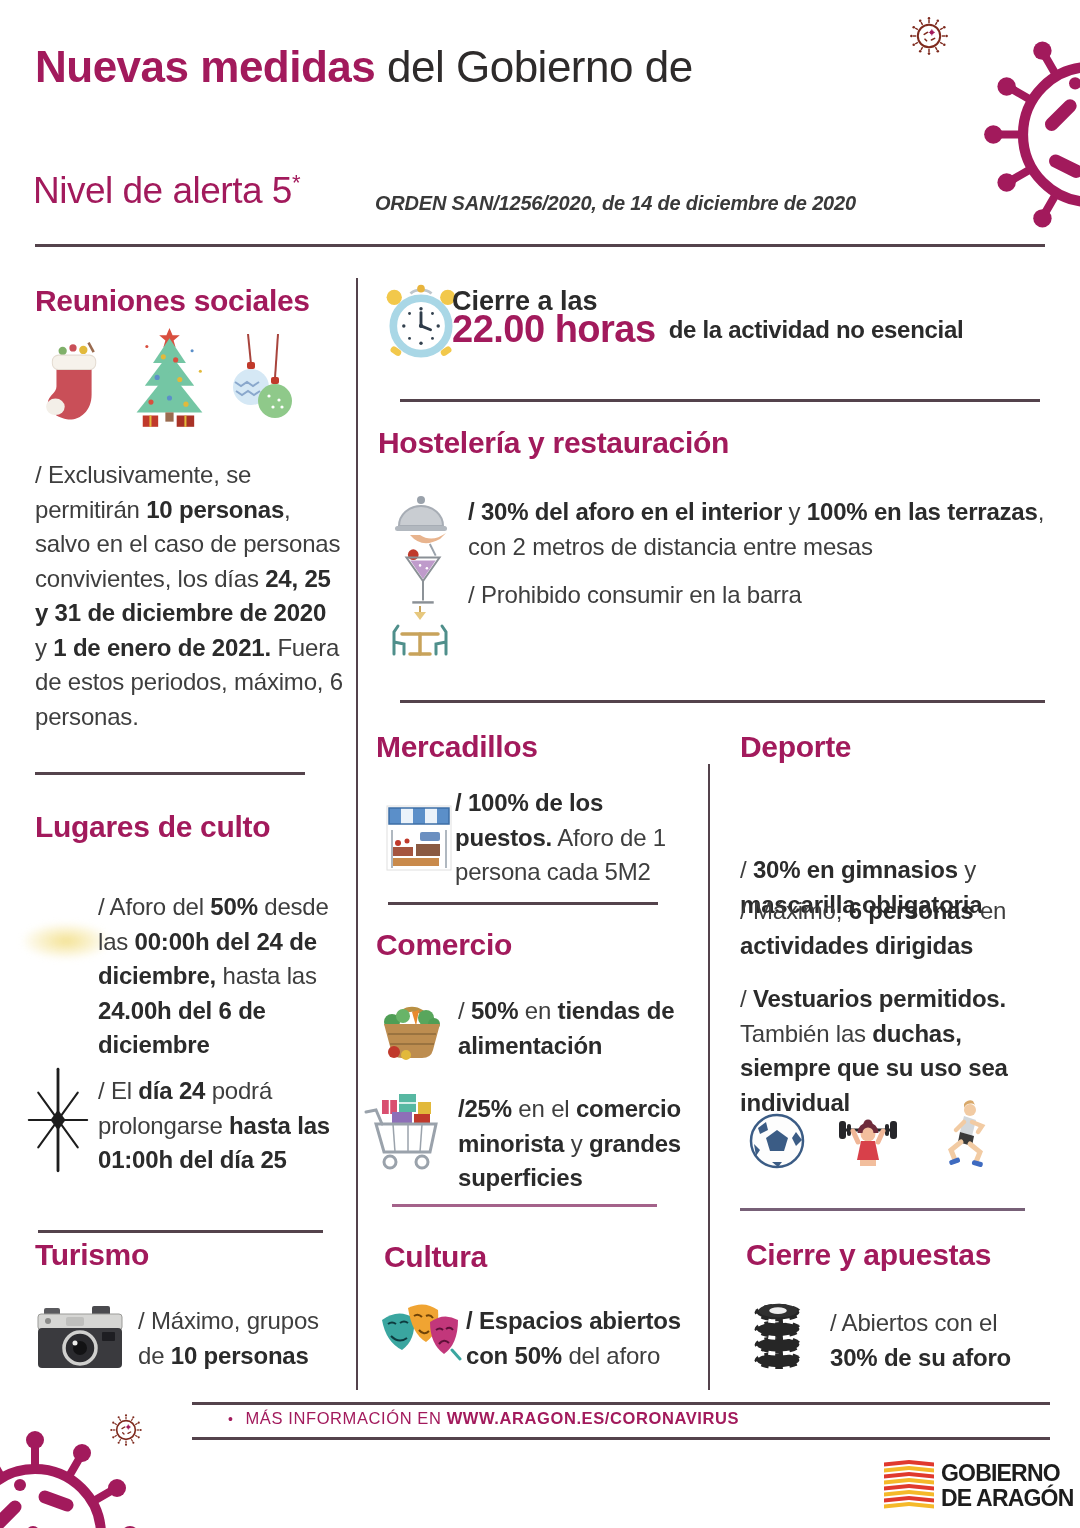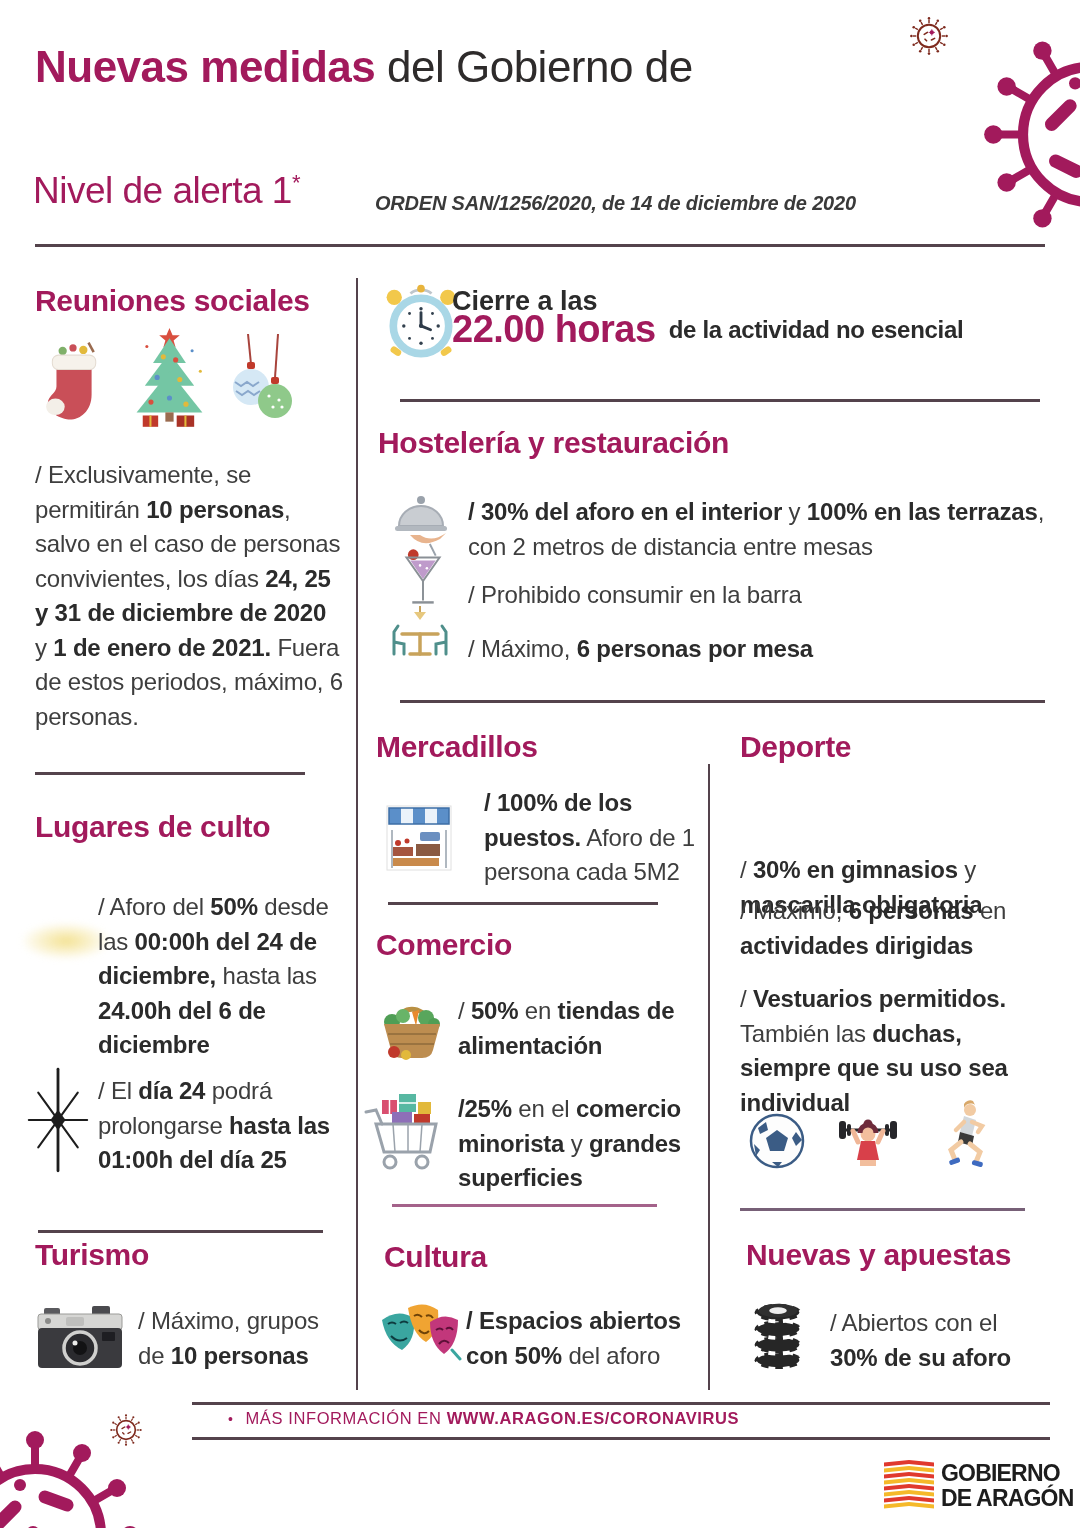--- a/index.html
+++ b/index.html
@@ -135,21 +135,21 @@
           <line x1="33.5" y1="21.5" x2="33.5" y2="29.5"></line>
             <line x1="29.5" y1="25.5" x2="37.5" y2="25.5"></line>
         </g>
       </symbol>
     </defs>
   </svg>
 
   <div class="title">
     <div><span class="acc">Nuevas medidas</span><span> del Gobierno de</span></div>
   </div>
-  <div class="alert"><span>Nivel de alerta 1</span><sup>*</sup></div>
+  <div class="alert"><span>Nivel de alerta 5</span><sup>*</sup></div>
   <div class="order">ORDEN SAN/1256/2020, de 14 de diciembre de 2020</div>
   <div class="hl" style="left:35px;top:244px;width:1010px;"></div>
 
   <svg class="icon" style="left:905px;top:12px" width="48" height="48" viewBox="0 0 60 60">
       <use href="#sym-virus-small"></use>
     </svg>
   <svg class="icon" style="left:978px;top:22px" width="225" height="225" viewBox="0 0 220 220">
       <use href="#sym-virus-big"></use>
     </svg>
 
@@ -300,21 +300,20 @@
     <g stroke="#C8A35B" stroke-width="3.5" stroke-linecap="round" fill="none">
       <line x1="14" y1="28" x2="50" y2="28"></line>
         <line x1="32" y1="28" x2="32" y2="48"></line>
         <line x1="22" y1="48" x2="42" y2="48"></line>
     </g>
     <g stroke="#4F8F8B" stroke-width="3" stroke-linecap="round" fill="none">
       <path d="M10,20 L6,26 L6,48 M6,36 L16,38 L16,48"></path>
       <path d="M54,20 L58,26 L58,48 M58,36 L48,38 L48,48"></path>
     </g>
   </svg>
-  <div class="t" style="left:468px;top:632px;width:480px;"><span>/ Máximo, </span><b>6 personas por mesa</b></div>
 
   <div class="hl" style="left:400px;top:700px;width:645px;"></div>
 
   <div class="h" style="left:376px;top:730px;">Mercadillos</div>
   <svg class="icon" style="left:384px;top:800px" width="70" height="74" viewBox="0 0 70 74">
     <rect x="3" y="6" width="64" height="64" fill="#ffffff" stroke="#E0E0E0"></rect>
     <rect x="5" y="8" width="12" height="16" fill="#5B8FC9"></rect>
       <rect x="17" y="8" width="12" height="16" fill="#EAF2FA"></rect>
     <rect x="29" y="8" width="12" height="16" fill="#5B8FC9"></rect>
       <rect x="41" y="8" width="12" height="16" fill="#EAF2FA"></rect>
@@ -322,21 +321,21 @@
     <rect x="5" y="8" width="60" height="16" fill="none" stroke="#3C6EA5" stroke-width="1.5"></rect>
     <line x1="8" y1="30" x2="8" y2="68" stroke="#B0B8C0" stroke-width="2"></line>
     <line x1="62" y1="30" x2="62" y2="68" stroke="#B0B8C0" stroke-width="2"></line>
     <rect x="36" y="32" width="20" height="9" rx="2" fill="#6B8FC0"></rect>
     <circle cx="14" cy="43" r="3" fill="#C0392B"></circle>
       <circle cx="23" cy="41" r="2.5" fill="#C0392B"></circle>
     <rect x="9" y="47" width="20" height="9" fill="#A5553F"></rect>
     <rect x="32" y="44" width="24" height="12" fill="#8A5A42"></rect>
     <rect x="9" y="58" width="46" height="8" fill="#C98A4B"></rect>
   </svg>
-  <div class="t" style="left:484px;top:786px;width:218px;"><b>/ 100% de los puestos.</b><span> Aforo de 1 persona cada 5M2</span></div>
+  <div class="t" style="left:455px;top:786px;width:218px;"><b>/ 100% de los puestos.</b><span> Aforo de 1 persona cada 5M2</span></div>
   <div class="hl" style="left:388px;top:902px;width:270px;"></div>
 
   <div class="h" style="left:376px;top:928px;">Comercio</div>
   <svg class="icon" style="left:376px;top:988px" width="72" height="72" viewBox="0 0 72 72">
     <path d="M20,32 A18,20 0 0 1 52,32" stroke="#B99043" stroke-width="5" fill="none"></path>
     <circle cx="16" cy="34" r="8" fill="#4F9E55"></circle>
       <circle cx="27" cy="28" r="7" fill="#68B468"></circle>
     <circle cx="50" cy="30" r="8" fill="#58A65C"></circle>
       <circle cx="58" cy="36" r="6" fill="#4F9E55"></circle>
     <polygon points="36,24 43,22 40,38" fill="#E98A2D"></polygon>
@@ -423,21 +422,21 @@
     <path d="M22,27 q4,-3 8,0" stroke="#0E3B3F" stroke-width="2" fill="none"></path>
     <path d="M13,40 q8,8 16,2" stroke="#0E3B3F" stroke-width="2" fill="none"></path>
     <path d="M52,26 Q66,16 80,24 Q80,48 66,58 Q52,48 52,26 Z" fill="#C2377B"></path>
     <path d="M58,34 q4,-3 7,0" stroke="#5E1038" stroke-width="2" fill="none"></path>
     <path d="M68,33 q4,-3 7,1" stroke="#5E1038" stroke-width="2" fill="none"></path>
     <path d="M61,48 q5,-6 10,-1" stroke="#5E1038" stroke-width="2" fill="none"></path>
     <path d="M74,54 l8,9" stroke="#3AA6A0" stroke-width="3" stroke-linecap="round"></path>
   </svg>
   <div class="t" style="left:466px;top:1304px;width:225px;"><b>/ Espacios abiertos con 50%</b><span> del aforo</span></div>
 
-  <div class="h" style="left:746px;top:1238px;">Nuevas y apuestas</div>
+  <div class="h" style="left:746px;top:1238px;">Cierre y apuestas</div>
   <svg class="icon" style="left:748px;top:1298px" width="60" height="74" viewBox="0 0 60 76">
     <g>
       <ellipse cx="30" cy="64" rx="24" ry="9" fill="#262626"></ellipse>
       <ellipse cx="30" cy="64" rx="24" ry="9" fill="none" stroke="#ffffff" stroke-width="4" stroke-dasharray="7 8"></ellipse>
       <ellipse cx="30" cy="48" rx="24" ry="9" fill="#262626"></ellipse>
       <ellipse cx="30" cy="48" rx="24" ry="9" fill="none" stroke="#ffffff" stroke-width="4" stroke-dasharray="7 8"></ellipse>
       <ellipse cx="30" cy="32" rx="24" ry="9" fill="#262626"></ellipse>
       <ellipse cx="30" cy="32" rx="24" ry="9" fill="none" stroke="#ffffff" stroke-width="4" stroke-dasharray="7 8"></ellipse>
       <ellipse cx="30" cy="15" rx="24" ry="9" fill="#262626"></ellipse>
       <ellipse cx="30" cy="15" rx="24" ry="9" fill="none" stroke="#ffffff" stroke-width="4" stroke-dasharray="7 8"></ellipse>

